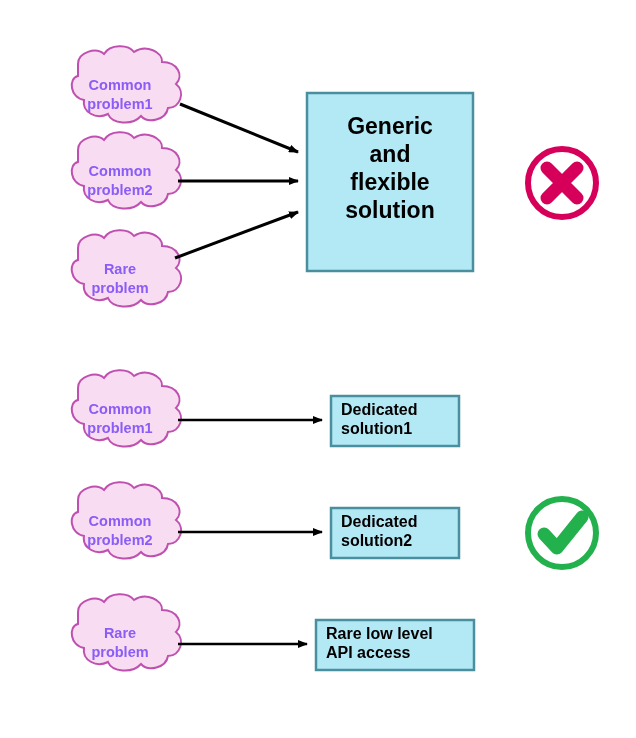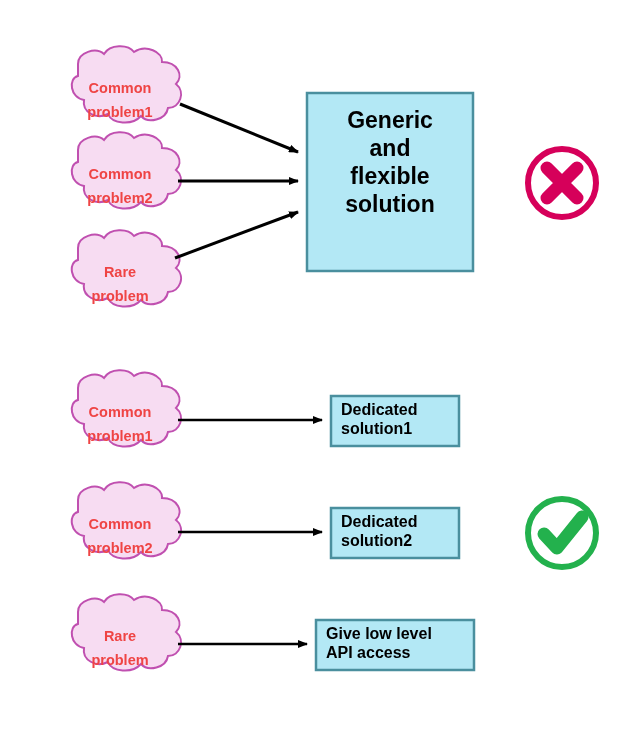--- a/index.html
+++ b/index.html
@@ -22,23 +22,23 @@
     height: 738px;
   }
   .cloud-label, .box-label {
     position: absolute;
     text-align: center;
     font-weight: bold;
     pointer-events: none;
     white-space: pre-line;
   }
   .cloud-label {
-    color: #ef4444;
+    color: #8b5cf6;
     font-size: 14.5px;
-    line-height: 24px;
+    line-height: 19px;
   }
   .box-label {
     color: #000000;
     font-size: 16px;
     line-height: 19px;
   }
   .box-label.big {
     font-size: 23px;
     line-height: 28px;
   }
@@ -122,34 +122,34 @@
 
 <div class="cloud-label" style="left:54px; top:76px; width:132px;">Common
 problem1</div>
 
 <div class="cloud-label" style="left:54px; top:162px; width:132px;">Common
 problem2</div>
 
 <div class="cloud-label" style="left:54px; top:260px; width:132px;">Rare
 problem</div>
 
-<div class="box-label big" style="left:307px; top:106px; width:166px;">Generic
+<div class="box-label big" style="left:307px; top:112px; width:166px;">Generic
 and
 flexible
 solution</div>
 
 <div class="cloud-label" style="left:54px; top:400px; width:132px;">Common
 problem1</div>
 
 <div class="box-label" style="left:341px; top:400px; width:118px; text-align:left;">Dedicated
 solution1</div>
 
 <div class="cloud-label" style="left:54px; top:512px; width:132px;">Common
 problem2</div>
 
 <div class="box-label" style="left:341px; top:512px; width:118px; text-align:left;">Dedicated
 solution2</div>
 
 <div class="cloud-label" style="left:54px; top:624px; width:132px;">Rare
 problem</div>
 
-<div class="box-label" style="left:326px; top:624px; width:148px; text-align:left;">Give low level
+<div class="box-label" style="left:326px; top:624px; width:148px; text-align:left;">Rare low level
 API access</div>
 
 </body></html>

